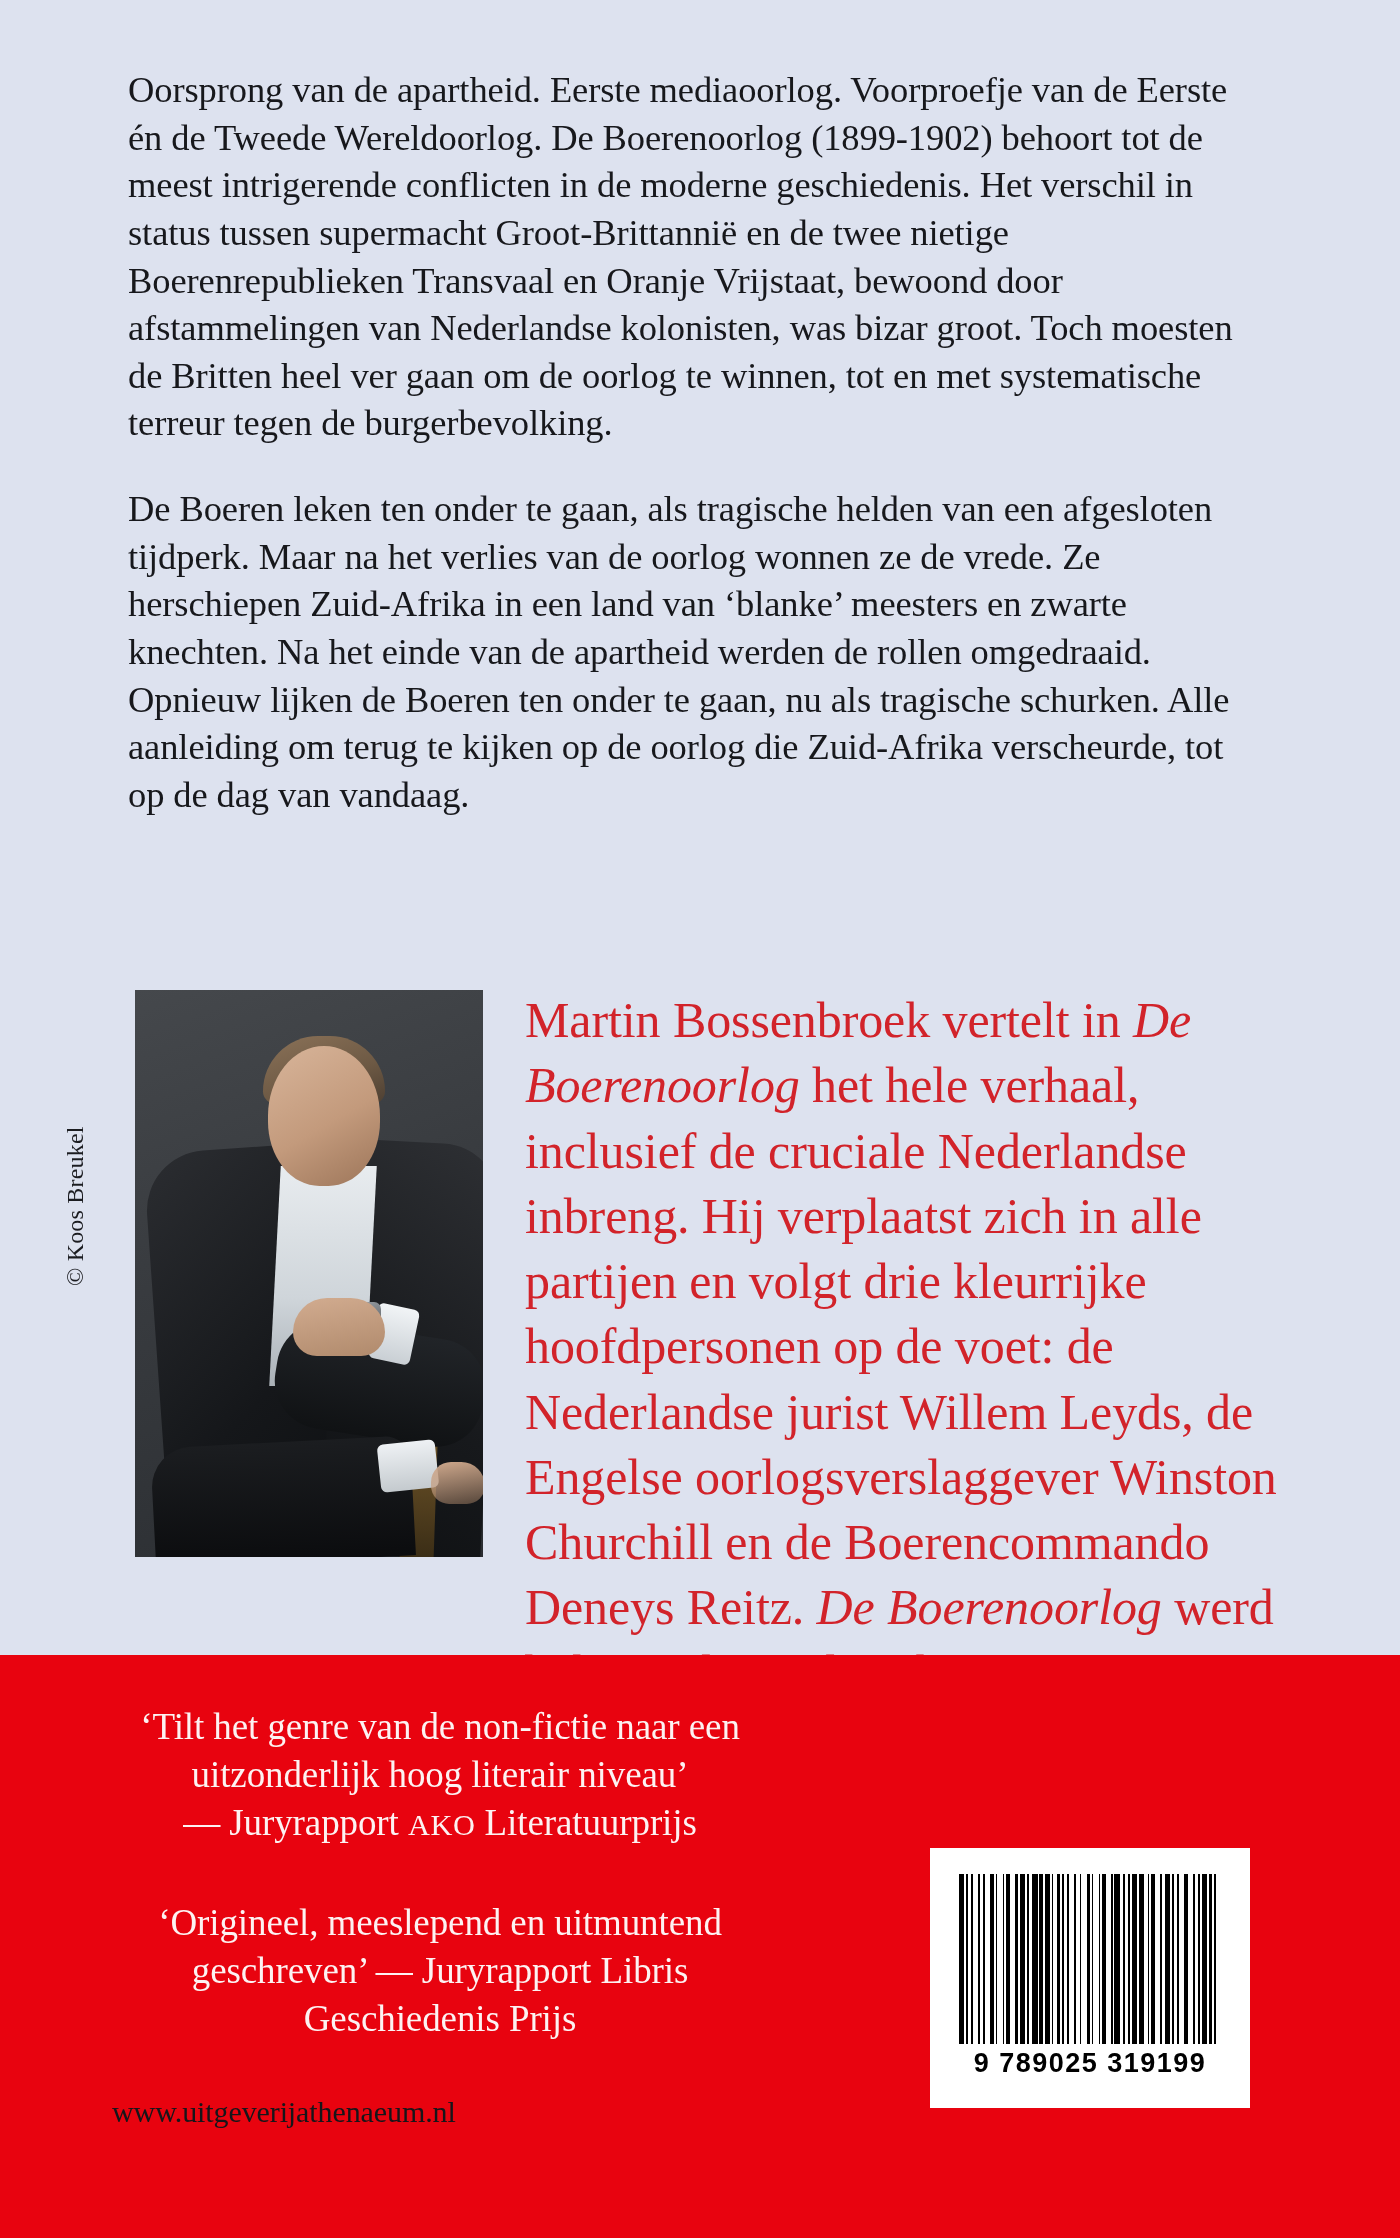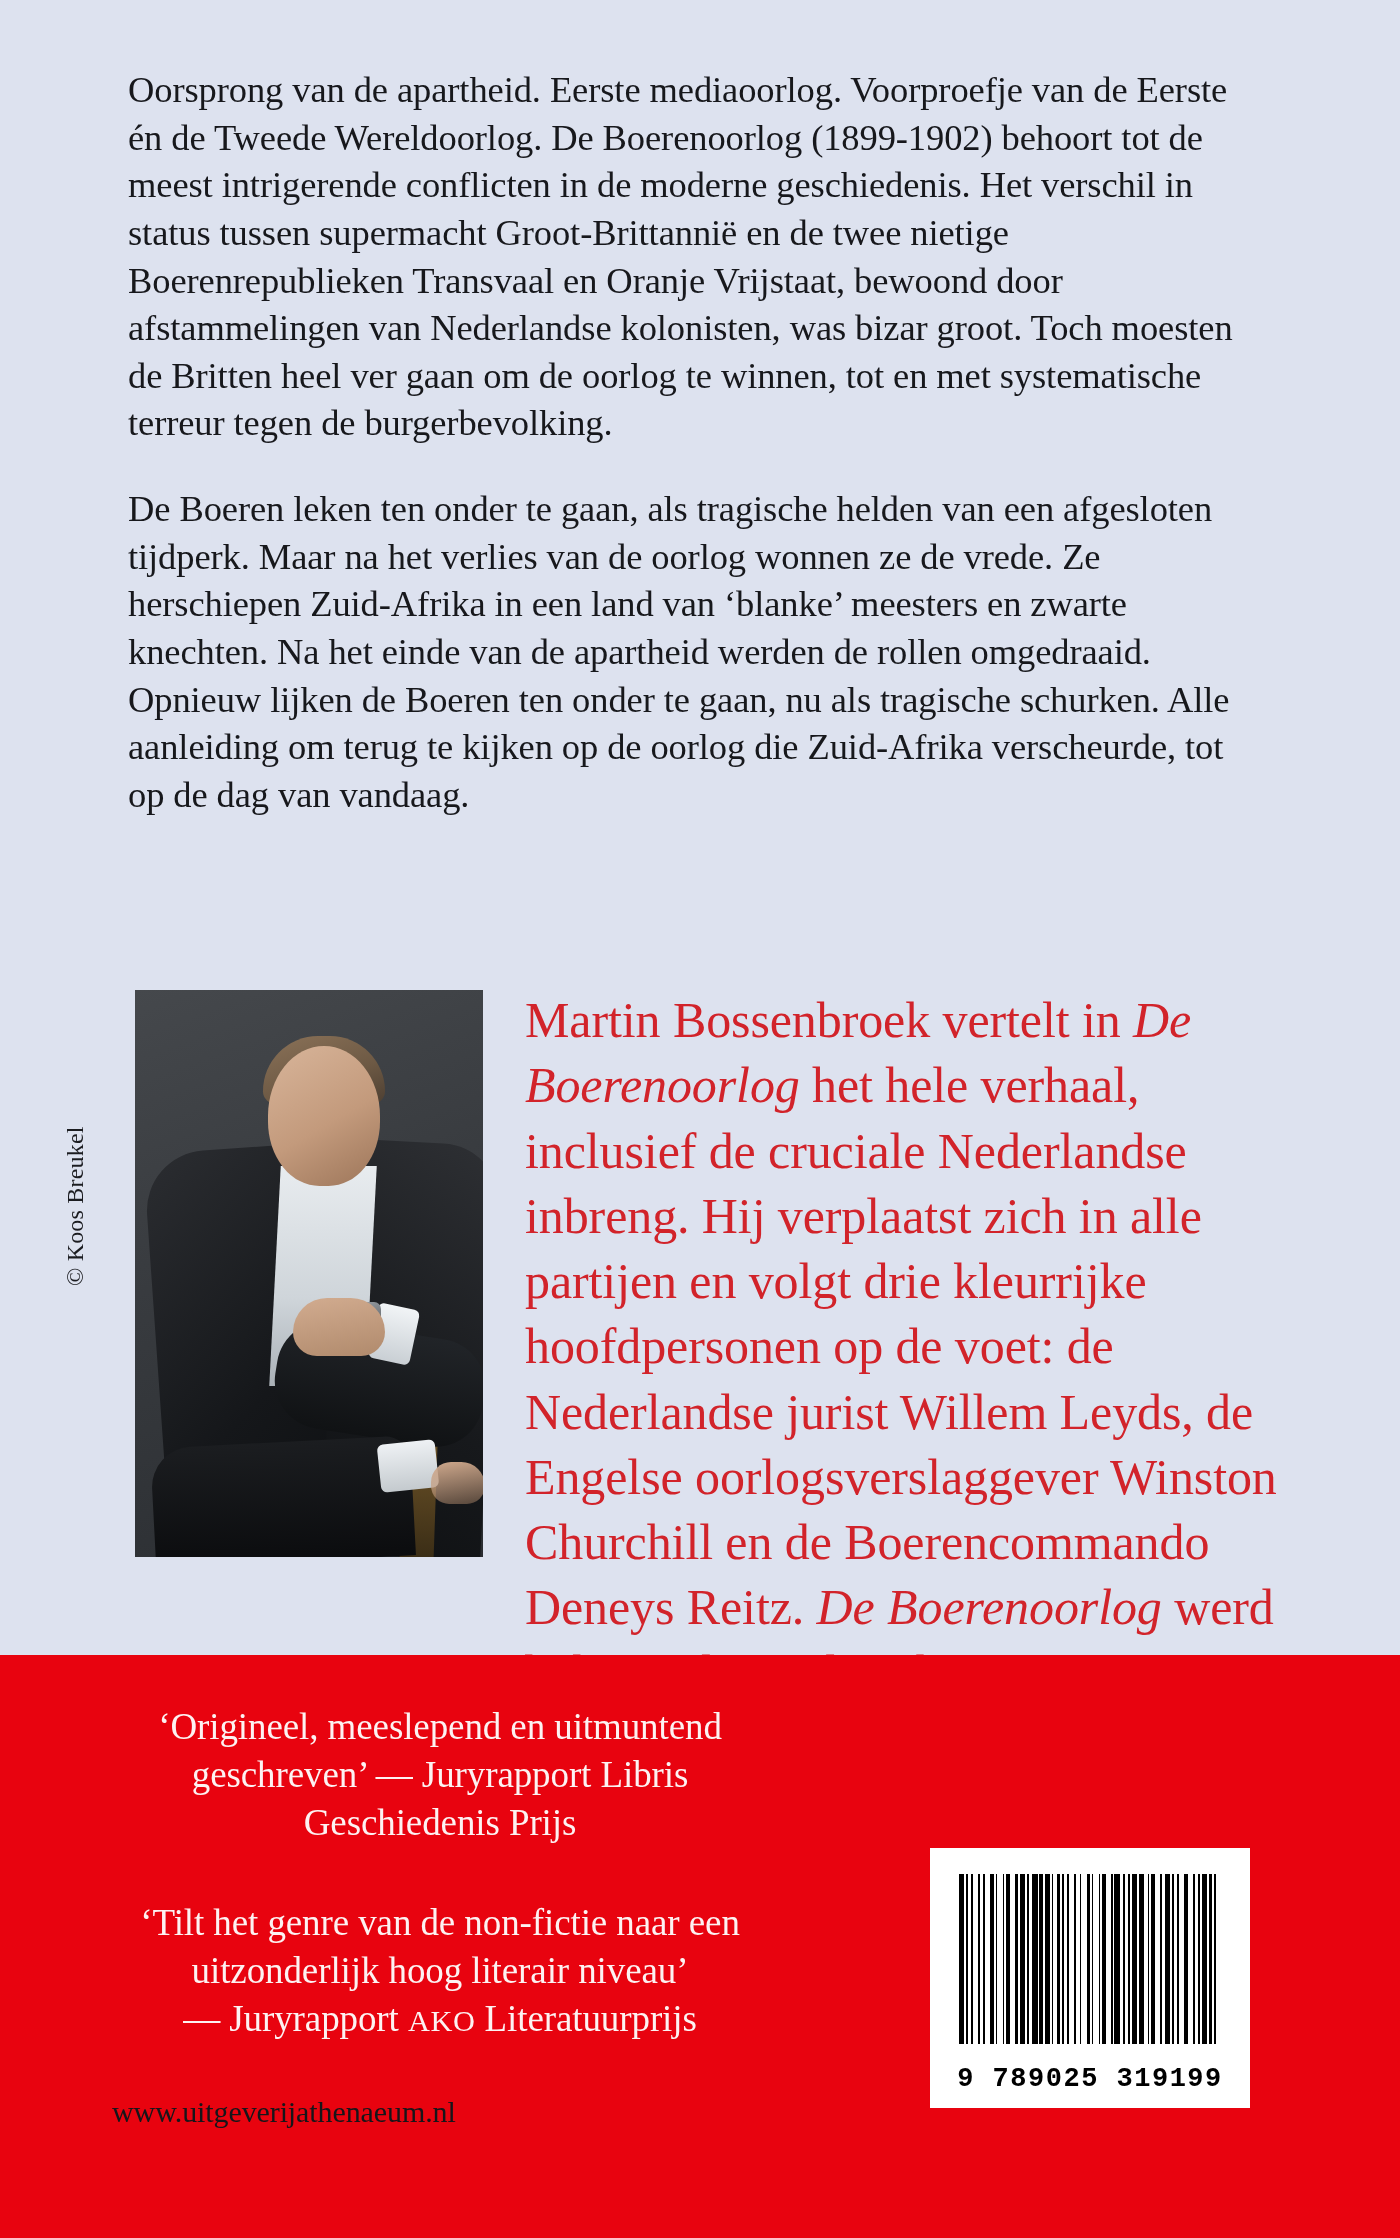--- a/index.html
+++ b/index.html
@@ -257,22 +257,22 @@
     height: 170px;
     position: relative;
   }
   #barcode-bars i {
     position: absolute;
     top: 0;
     background: #000;
     height: 100%;
   }
   #barcode-number {
-    margin-top: 20px;
-    font-family: Liberation Mono, monospace;
+    margin-top: 4px;
+    font-family: Liberation Sans, sans-serif;
     font-size: 27px;
     font-weight: bold;
     letter-spacing: 1.5px;
     color: #000;
   }
 </style>
 </head>
 <body>
 
 <div id="back-cover">
@@ -309,29 +309,29 @@
         <p><span id="bio-target"><span>Martin Bossenbroek vertelt in </span><i>De Boerenoorlog</i><span> het hele verhaal, inclusief de cruciale Nederlandse inbreng. Hij verplaatst zich in alle partijen en volgt drie kleurrijke hoofdpersonen op de voet: de Nederlandse jurist Willem Leyds, de Engelse oorlogsverslaggever Winston Churchill en de Boerencommando Deneys Reitz. </span><i>De Boerenoorlog</i><span> werd bekroond met de Libris Geschiedenisprijs en behoort met zesentwintig drukken inmiddels tot de hedendaagse klassieken van de Nederlandse geschiedschrijving.</span></span></p>
       </div>
 
     </div>
   </div>
 
   <div id="lower-panel">
     <div class="quotes">
 
       <p class="quote">
+        <span>‘Tilt het genre van de non-fictie naar een</span><br>
+        <span>uitzonderlijk hoog literair niveau’</span><br>
+        <span>— Juryrapport </span><span class="smallcaps">AKO</span><span> Literatuurprijs</span>
+      </p>
+
+      <p class="quote">
         <span>‘Origineel, meeslepend en uitmuntend</span><br>
         <span>geschreven’ — Juryrapport Libris</span><br>
         <span>Geschiedenis Prijs</span>
-      </p>
-
-      <p class="quote">
-        <span>‘Tilt het genre van de non-fictie naar een</span><br>
-        <span>uitzonderlijk hoog literair niveau’</span><br>
-        <span>— Juryrapport </span><span class="smallcaps">AKO</span><span> Literatuurprijs</span>
       </p>
 
     </div>
   </div>
 
   <div id="publisher-url">www.uitgeverijathenaeum.nl</div>
 
   <div id="barcode-block">
     <div id="barcode-bars">
         <i style="left: 0px; width: 5.24px;"></i>

